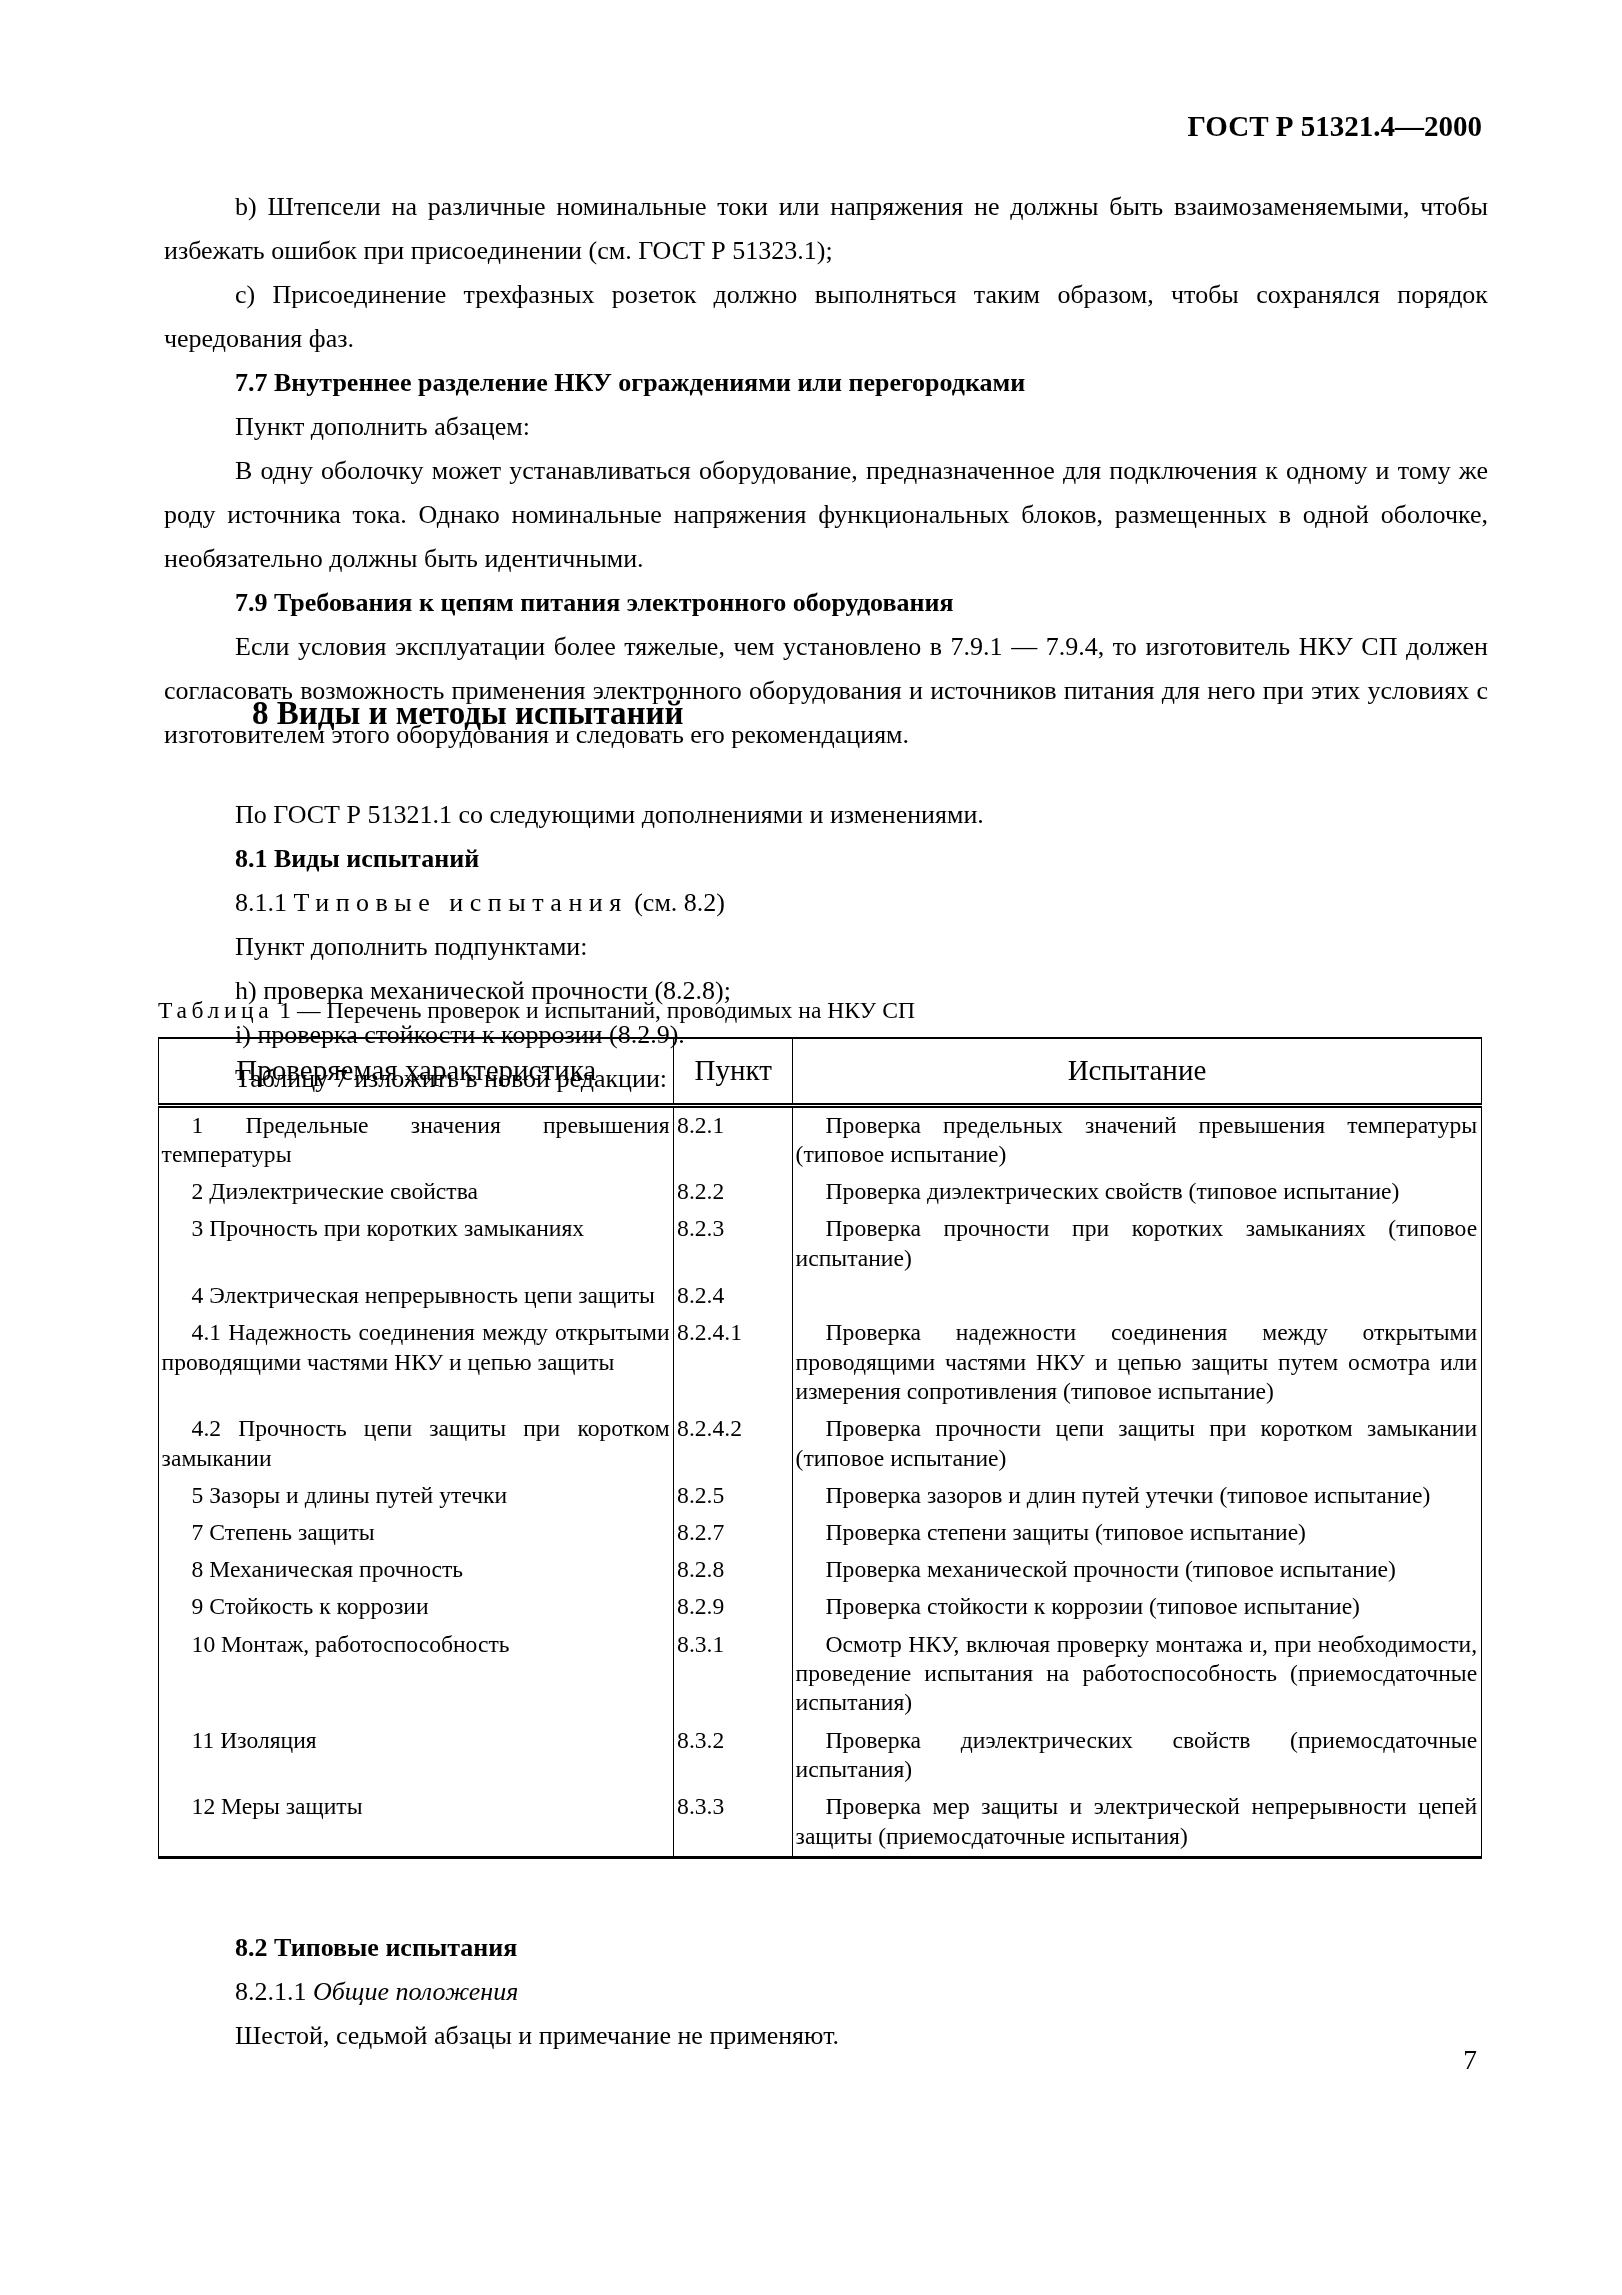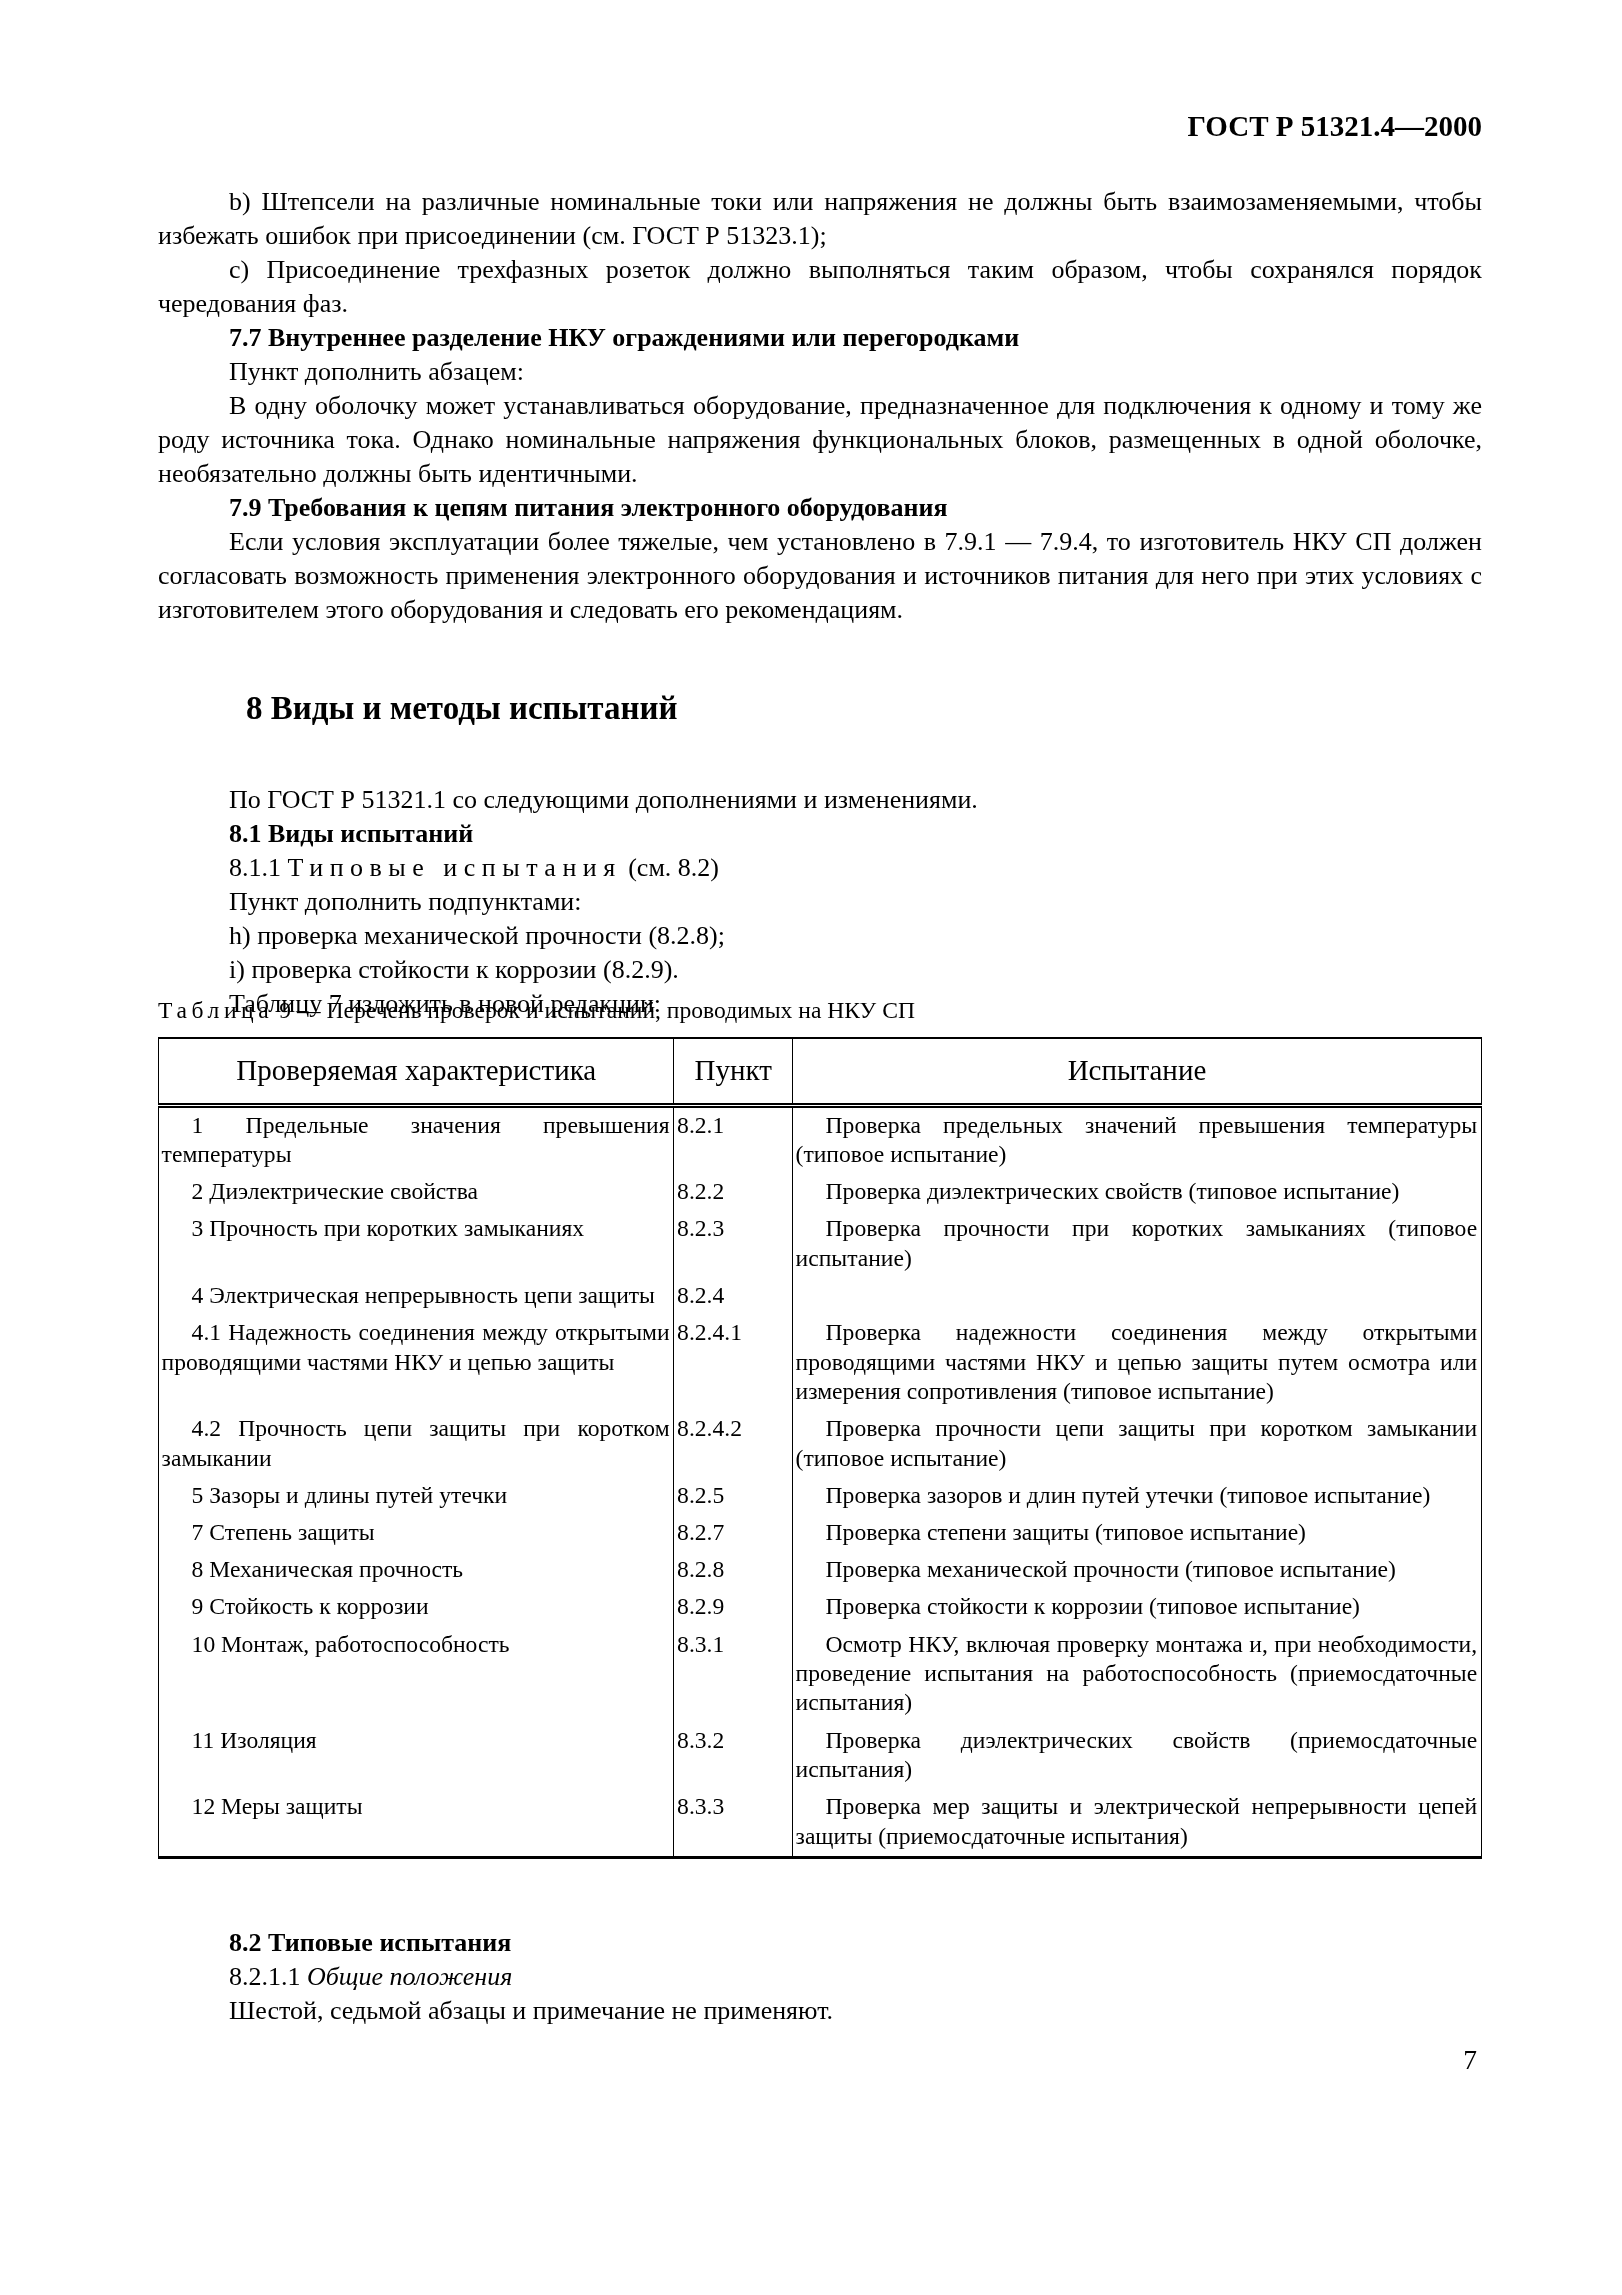--- a/index.html
+++ b/index.html
@@ -1,20 +1,20 @@
 <!DOCTYPE html>
 <html style="font-size:10.5px"><head>
 <meta charset="utf-8">
 <style>
   html, body { margin:0; padding:0; background:#ffffff; }
   body { width:1622px; height:2295px; position:relative; overflow:hidden;
          font-family:"Liberation Serif", "DejaVu Serif", serif; color:#000; }
   .abs { position:absolute; }
   .doc-header { top:110px; right:140px; font-weight:bold; font-size:29px; letter-spacing:0px; }
-  .body { left:158px; width:1324px; font-size:26px; line-height:34px; }
+  .body { left:164px; width:1324px; font-size:26px; line-height:44px; }
   .p { text-align:justify; text-align-last:left; text-indent:71px; margin:0; }
   .p.ind { padding-left:71px; text-indent:0; }
   .b { font-weight:bold; }
   .sp { letter-spacing:6.5px; }
   .it { font-style:italic; }
   .h1 { font-weight:bold; font-size:33px; padding-left:71px; margin:17px; }
   .caption { left:158px; top:997px; font-size:23.6px; }
   table.t7 { position:absolute; left:158px; top:1037px; width:1324px; border-collapse:collapse;
              font-size:23.6px; line-height:29.4px; }
   table.t7 th { font-weight:normal; font-size:29px; height:62px; border:1.3px solid #000;
@@ -54,21 +54,21 @@
     <span>(см. 8.2)</span>
   </p>
   <p class="p ind">Пункт дополнить подпунктами:</p>
   <p class="p ind">h) проверка механической прочности (8.2.8);</p>
   <p class="p ind">i) проверка стойкости к коррозии (8.2.9).</p>
   <p class="p ind">Таблицу 7 изложить в новой редакции:</p>
 </div>
 
 <div class="abs caption">
   <span class="sp" style="letter-spacing:4.6px;">Таблица</span>
-  <span>9 — Перечень проверок и испытаний, проводимых на НКУ СП</span>
+  <span>1 — Перечень проверок и испытаний, проводимых на НКУ СП</span>
 </div>
 
 <table class="t7">
   <thead>
     <tr>
       <th class="c1">Проверяемая характеристика</th>
       <th class="c2">Пункт</th>
       <th class="c3">Испытание</th>
     </tr>
   </thead>

